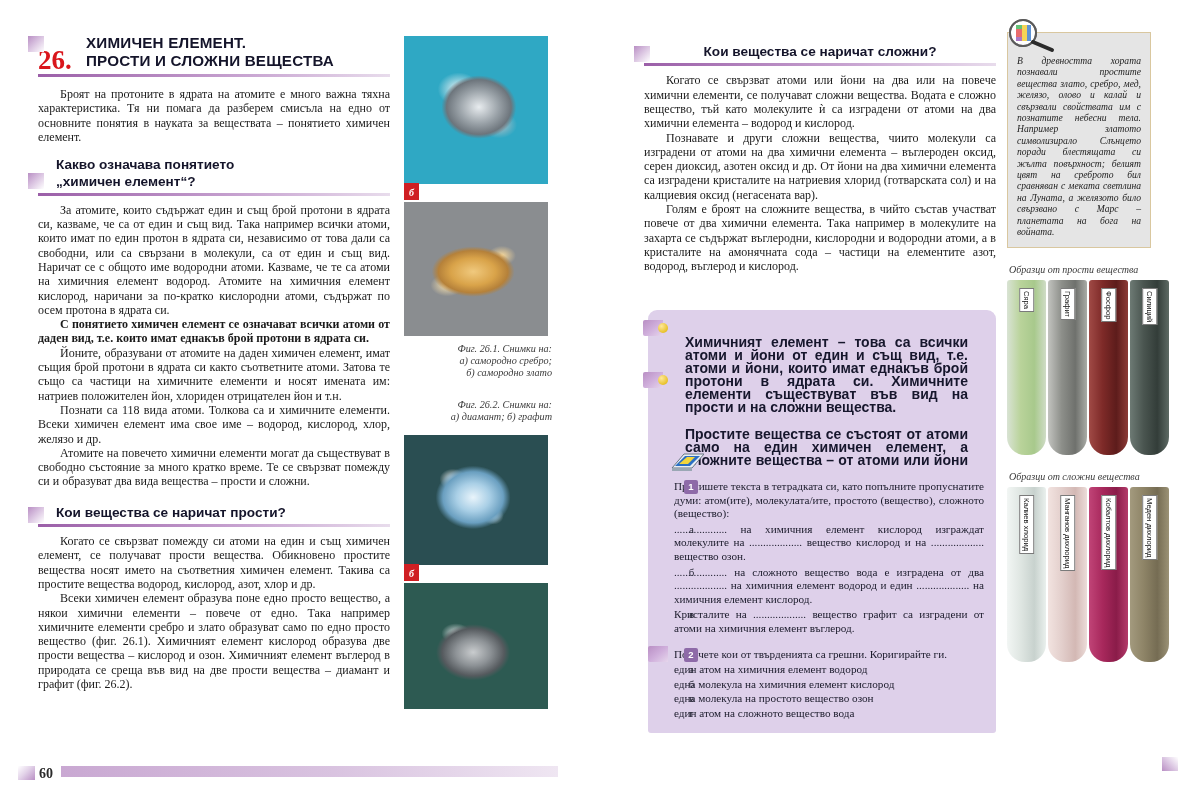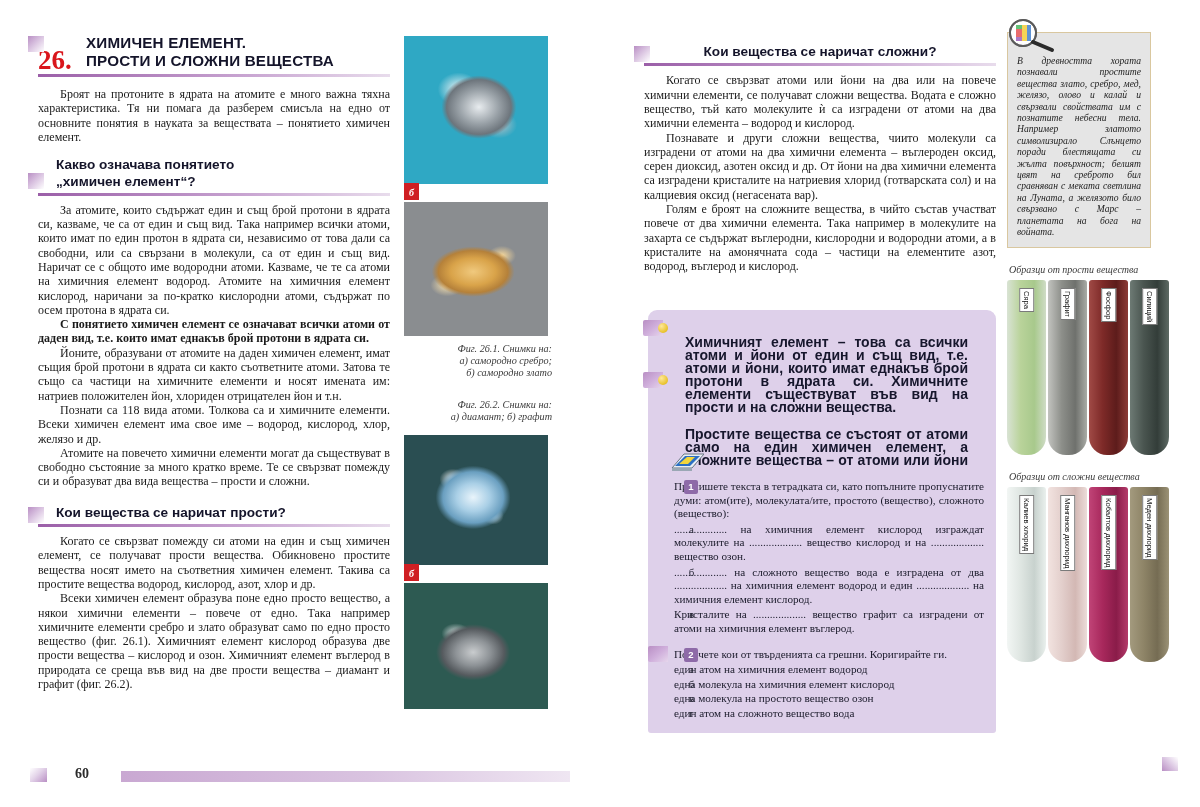--- a/index.html
+++ b/index.html
@@ -155,23 +155,23 @@
     height: 126px;
     background:
       radial-gradient(ellipse 50px 38px at 48% 55%, #c9ccce 0%, #8d9296 35%, #555a5e 62%, rgba(50,55,58,0) 74%),
       radial-gradient(ellipse 20px 14px at 36% 40%, #dfe2e4 0%, rgba(220,224,226,0) 72%),
       #2d5a52;
   }
 
   
   .footer-left {
     position: absolute;
-    left: 30px; bottom: 25px;
+    left: 18px; bottom: 25px;
     width: 540px;
-    display: flex; align-items: flex-end; gap: 24px;
+    display: flex; align-items: flex-start;
   }
   .footer-right {
     position: absolute;
     right: 30px; bottom: 25px;
     width: 540px;
     display: flex; align-items: center; justify-content: flex-end;
   }
   .pgnum {
     font-family: "Liberation Serif", serif;
     font-weight: bold;

